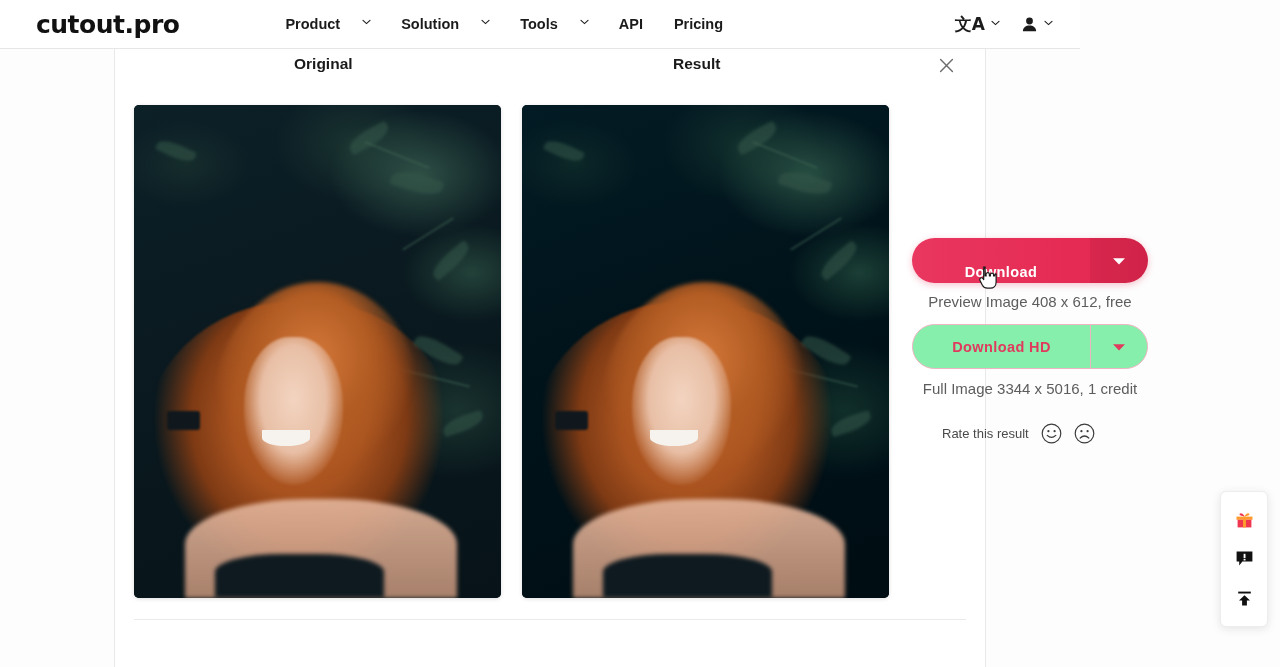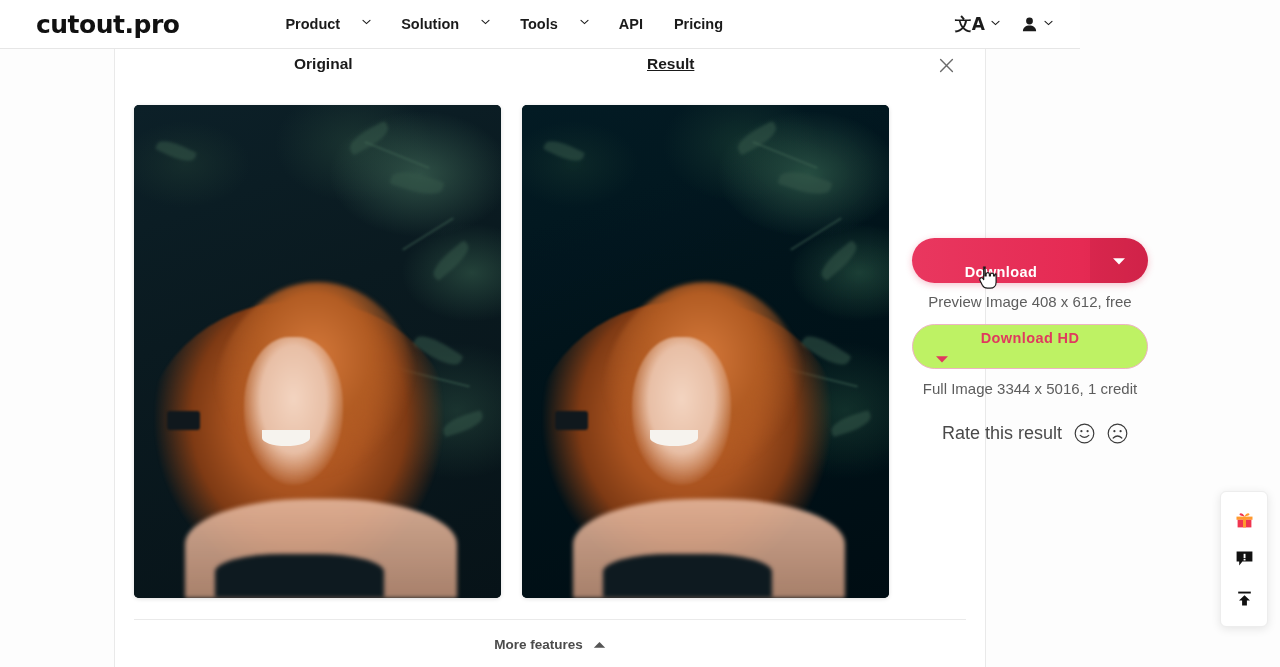--- a/index.html
+++ b/index.html
@@ -43,21 +43,21 @@
   .panel {
     position: absolute; top: 49px; left: 114px; width: 872px; height: 618px;
     background: #fff; border-left: 1px solid #e9e9e9; border-right: 1px solid #e9e9e9;
   }
   .panel-inner { position: relative; width: 100%; height: 100%; }
 
   .col-label {
     position: absolute; font-size: 15.5px; font-weight: 700; color: #1a1a1a;
   }
   .label-original { left: 179px; top: 6px; }
-  .label-result   { left: 532px; top: 6px; text-decoration: underline; }
+  .label-result   { left: 558px; top: 6px; }
 
   .close-btn {
     position: absolute; right: 26px; top: 5px;
     width: 26px; height: 26px; cursor: pointer;
     display: flex; align-items: center; justify-content: center;
   }
 
   
   .img-card {
     position: absolute; top: 56px; border-radius: 5px; overflow: hidden;
@@ -138,37 +138,37 @@
   }
   .btn-download .drop {
     width: 58px; display: flex; align-items: center; justify-content: center;
     background: rgba(0,0,0,0.05);
   }
   .caption {
     text-align: center; font-size: 15px; color: #5d5d5d;
     margin-top: 10px; margin-bottom: 14px;
   }
   .btn-hd {
-    background: #bef264; border: 1px solid #eeb4c2; border-radius: 24px; flex-direction: column;
+    background: #86efac; border: 1px solid #eeb4c2; border-radius: 24px;
   }
   .btn-hd .main {
     flex: 1; display: flex; align-items: center; justify-content: center;
     color: #e03a5e; font-size: 14.5px; font-weight: 700; letter-spacing: 0.4px;
   }
   .btn-hd .drop {
     width: 57px; display: flex; align-items: center; justify-content: center;
     border-left: 1px solid #eeb4c2;
   }
   .caption2 { margin-top: 11px; margin-bottom: 0; }
 
   .rate-row {
     display: flex; align-items: center; gap: 12px;
     margin-top: 26px; padding-left: 30px;
   }
-  .rate-label { font-size: 18px; color: #4a4a4a; text-align: right; }
+  .rate-label { font-size: 13px; color: #4a4a4a; text-align: right; }
   .face-icon { width: 21px; height: 21px; cursor: pointer; }
 
   
   .footer-divider {
     position: absolute; left: 19px; right: 19px; top: 570px; height: 1px; background: #eaeaea;
   }
   .more-features {
     position: absolute; left: 0; right: 0; top: 588px;
     display: flex; align-items: center; justify-content: center; gap: 10px;
     font-size: 13.5px; font-weight: 600; color: #4b4b4b; cursor: pointer;
@@ -359,28 +359,20 @@
               <circle cx="7.4" cy="8.2" r="1.1" fill="#3c3c3c"></circle>
               <circle cx="13.6" cy="8.2" r="1.1" fill="#3c3c3c"></circle>
               <path d="M6.2 15.0 Q10.5 11.0 14.8 15.0" fill="none" stroke="#3c3c3c" stroke-width="1.2" stroke-linecap="round"></path>
             </svg>
           </span>
         </div>
       </div>
 
       <div class="footer-divider"></div>
 
-      <div class="more-features">
-        <span>More features</span>
-        <span>
-          <svg width="13" height="8" viewBox="0 0 13 8">
-              <path d="M0.8 6.8 L6.5 0.9 L12.2 6.8 Z" fill="#555555"></path>
-            </svg>
-        </span>
-      </div>
 
     </div>
   </div>
 
   <div class="float-widget">
     <div class="fw-item">
       <svg width="19" height="19" viewBox="0 0 19 19">
         <rect x="1.5" y="6.6" width="16" height="3.2" fill="#ff9a2e"></rect>
         <rect x="2.6" y="9.8" width="13.8" height="7.6" fill="#f0354f"></rect>
         <rect x="8" y="6.6" width="3" height="10.8" fill="#ff9a2e"></rect>

